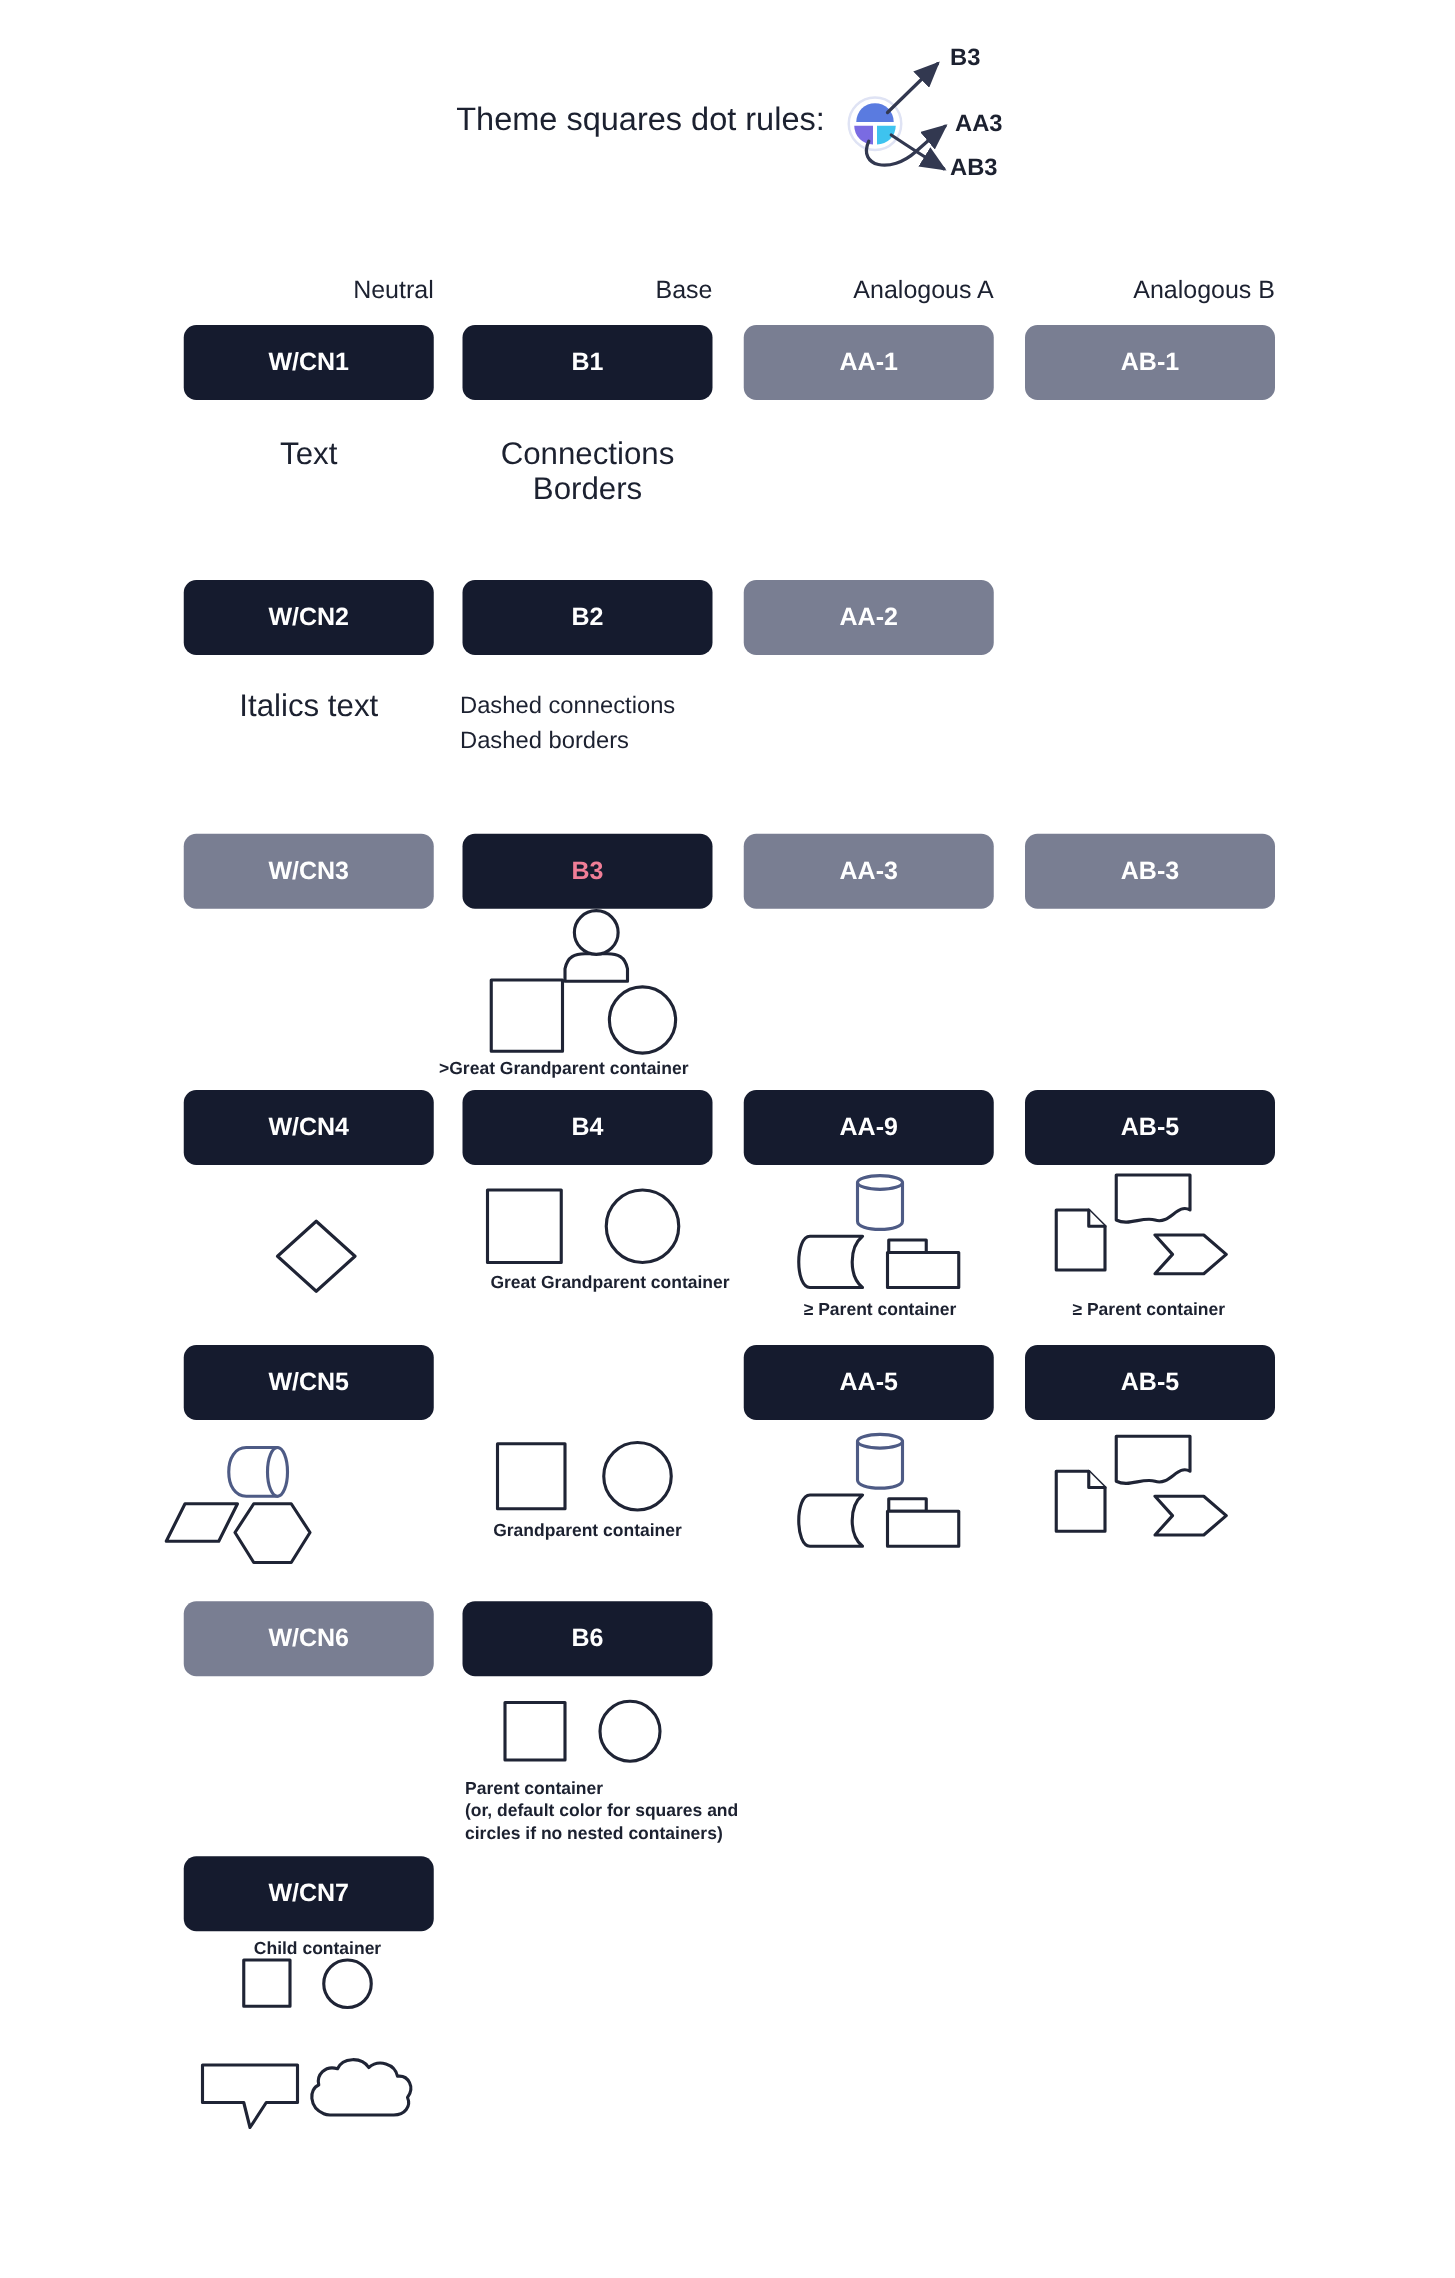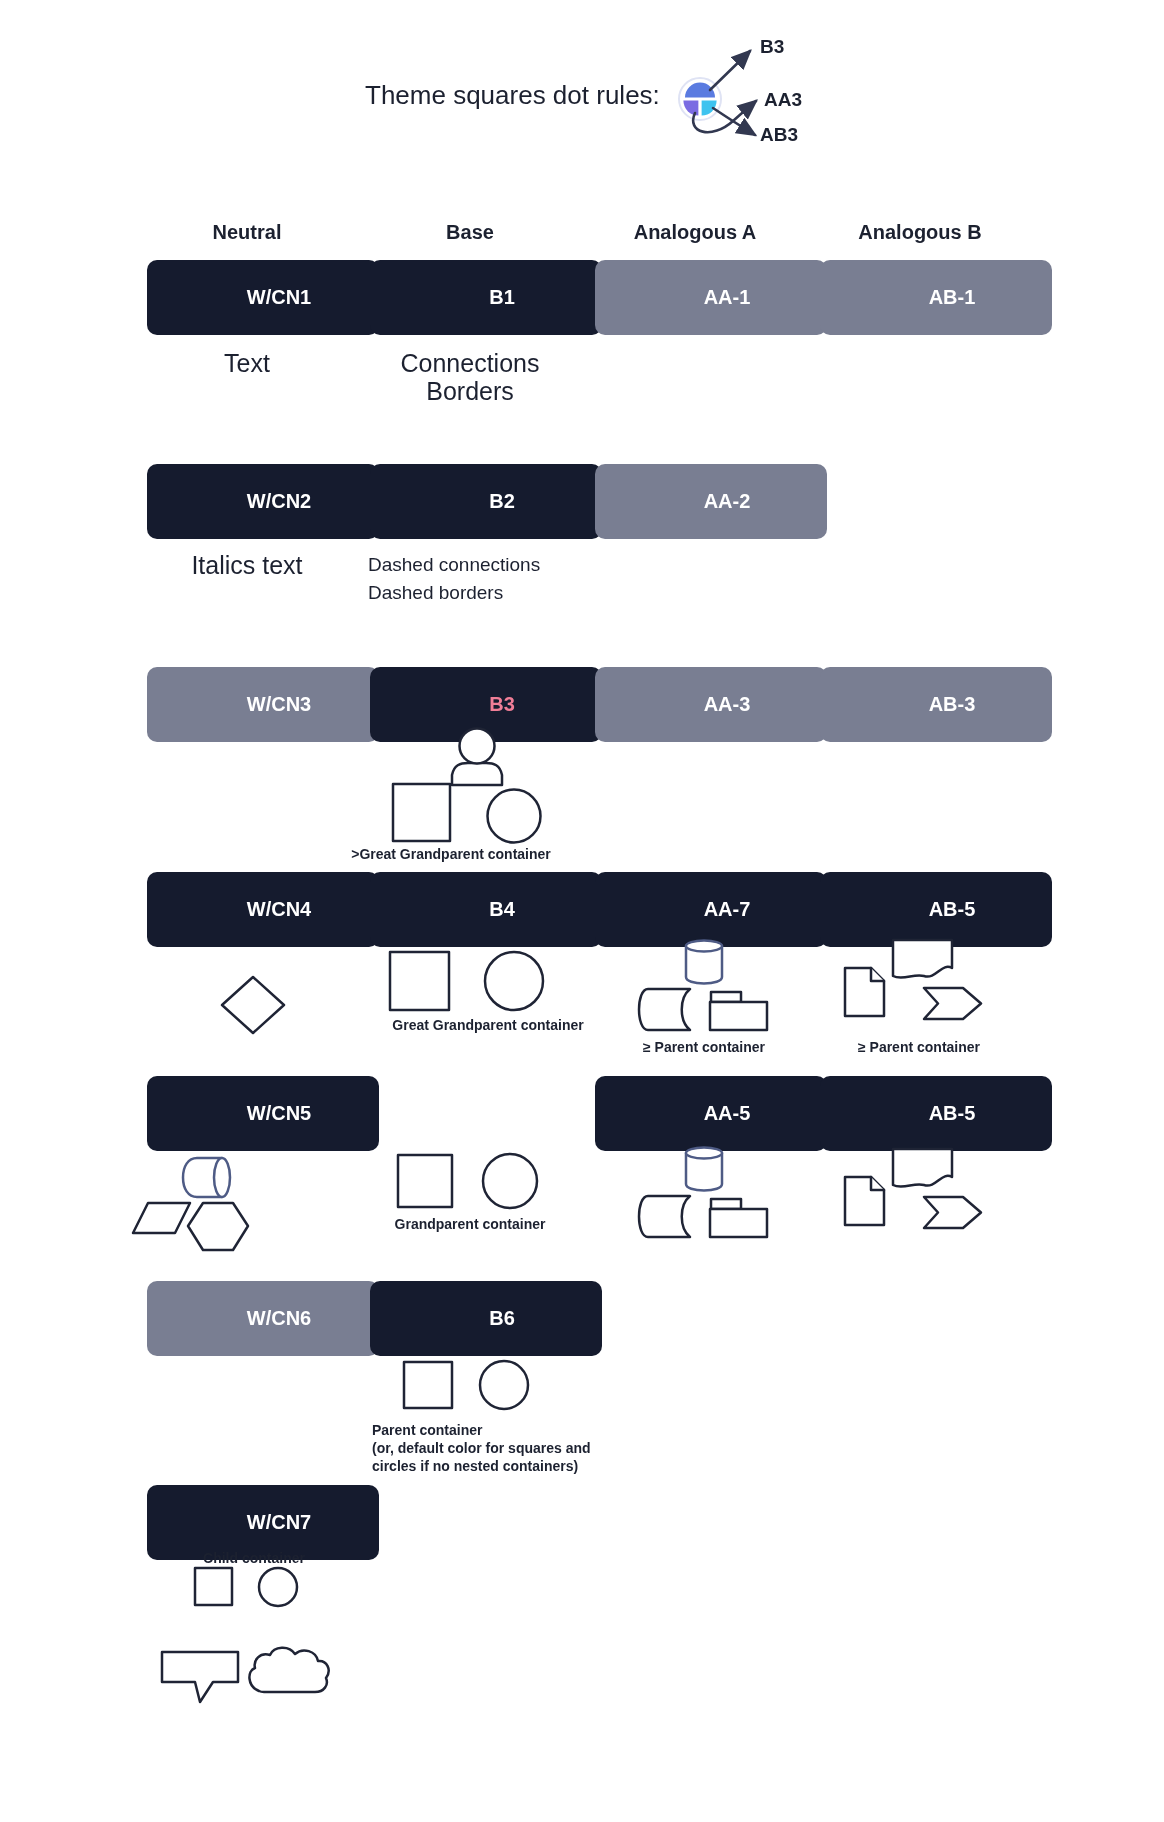--- a/index.html
+++ b/index.html
@@ -1,24 +1,24 @@
 <!DOCTYPE html>
 <html><head>
 <meta charset="utf-8">
 <style>
   html,body{margin:0;padding:0;background:#ffffff;}
   .canvas{position:relative;width:1164px;height:1822px;background:#ffffff;
           font-family:"Liberation Sans",sans-serif;color:#1C2130;overflow:hidden;}
   .abs{position:absolute;}
   .title{position:absolute;left:365px;top:80px;font-size:26px;font-weight:500;white-space:nowrap;}
   .dot-label{position:absolute;font-size:19px;font-weight:600;white-space:nowrap;}
-  .hdr{position:absolute;width:200px;text-align:center;font-size:20px;font-weight:700;}
-  .swatch{position:absolute;width:200px;height:75px;border-radius:10px;
+  .hdr{position:absolute;width:200px;text-align:right;font-size:20px;font-weight:400;}
+  .swatch{position:absolute;width:200px;height:60px;border-radius:10px;
           display:flex;align-items:center;justify-content:center;
-          font-size:20px;font-weight:700;color:#ffffff;padding-left:32px;}
+          font-size:20px;font-weight:700;color:#ffffff;}
   .sw-dark{background:#151B2E;}
   .sw-gray{background:#797E92;}
   .pink{color:#F07E97;}
   .note-lg{position:absolute;transform:translateX(-50%);font-size:25px;font-weight:400;white-space:nowrap;}
   .note-lg-left{position:absolute;font-size:19px;font-weight:400;white-space:nowrap;}
   .note-sm{position:absolute;transform:translateX(-50%);font-size:14px;font-weight:700;white-space:nowrap;}
   .note-sm-left{position:absolute;font-size:14px;font-weight:700;line-height:18px;white-space:nowrap;}
   svg{display:block;}
   .stk{fill:#ffffff;stroke:#1F2435;stroke-width:2.5;stroke-linejoin:round;stroke-linecap:round;}
   .stk-blue{fill:#ffffff;stroke:#4E5B85;stroke-width:2.5;stroke-linejoin:round;stroke-linecap:round;}
@@ -85,21 +85,21 @@
   <svg class="abs" style="left:380px;top:725px" width="180" height="125" viewBox="0 0 180 125">
     <path class="stk" d="M 72 60 L 72 50 C 74 40 80 38 88 38 L 106 38 C 114 38 120 40 122 50 L 122 60 Z"></path>
     <circle class="stk" cx="97" cy="21" r="17.5"></circle>
     <rect class="stk" x="13" y="59" width="57" height="57"></rect>
     <circle class="stk" cx="134" cy="91" r="26.5"></circle>
   </svg>
   <span class="note-sm" style="left:451px;top:846px">&gt;Great Grandparent container</span>
 
   <div class="swatch sw-dark" style="left:147px;top:872px">W/CN4</div>
   <div class="swatch sw-dark" style="left:370px;top:872px">B4</div>
-  <div class="swatch sw-dark" style="left:595px;top:872px">AA-7</div>
+  <div class="swatch sw-dark" style="left:595px;top:872px">AA-9</div>
   <div class="swatch sw-dark" style="left:820px;top:872px">AB-5</div>
 
   <svg class="abs" style="left:220px;top:975px" width="66" height="60" viewBox="0 0 66 60">
     <polygon class="stk" points="33,2 64,30 33,58 2,30"></polygon>
   </svg>
 
   <svg class="abs" style="left:385px;top:947px" width="165" height="70" viewBox="0 0 165 70">
     <rect class="stk" x="5" y="5" width="59" height="58"></rect>
     <circle class="stk" cx="129" cy="34" r="29"></circle>
   </svg>

